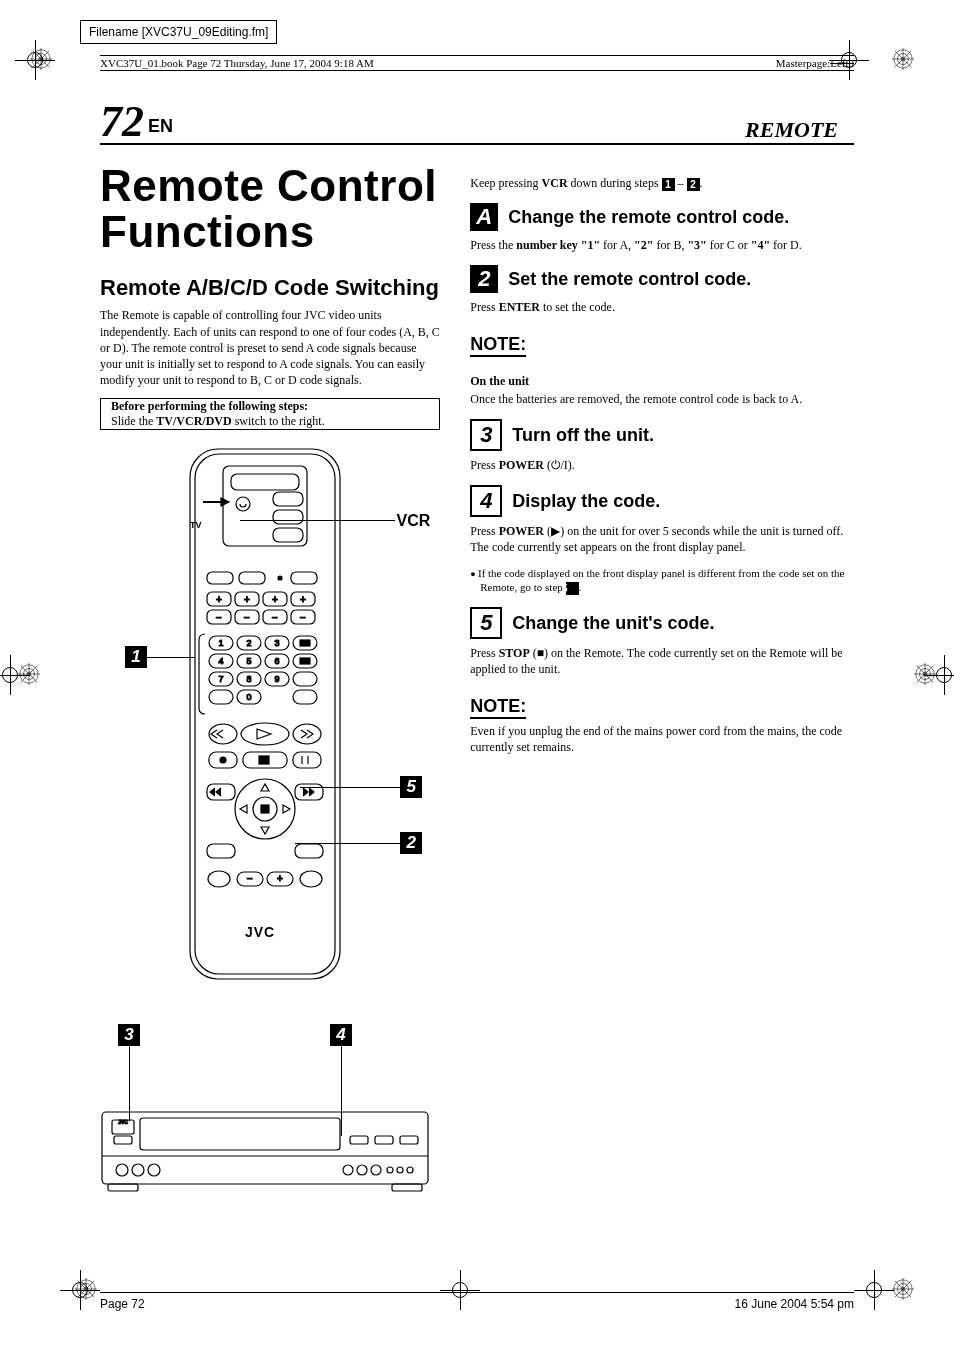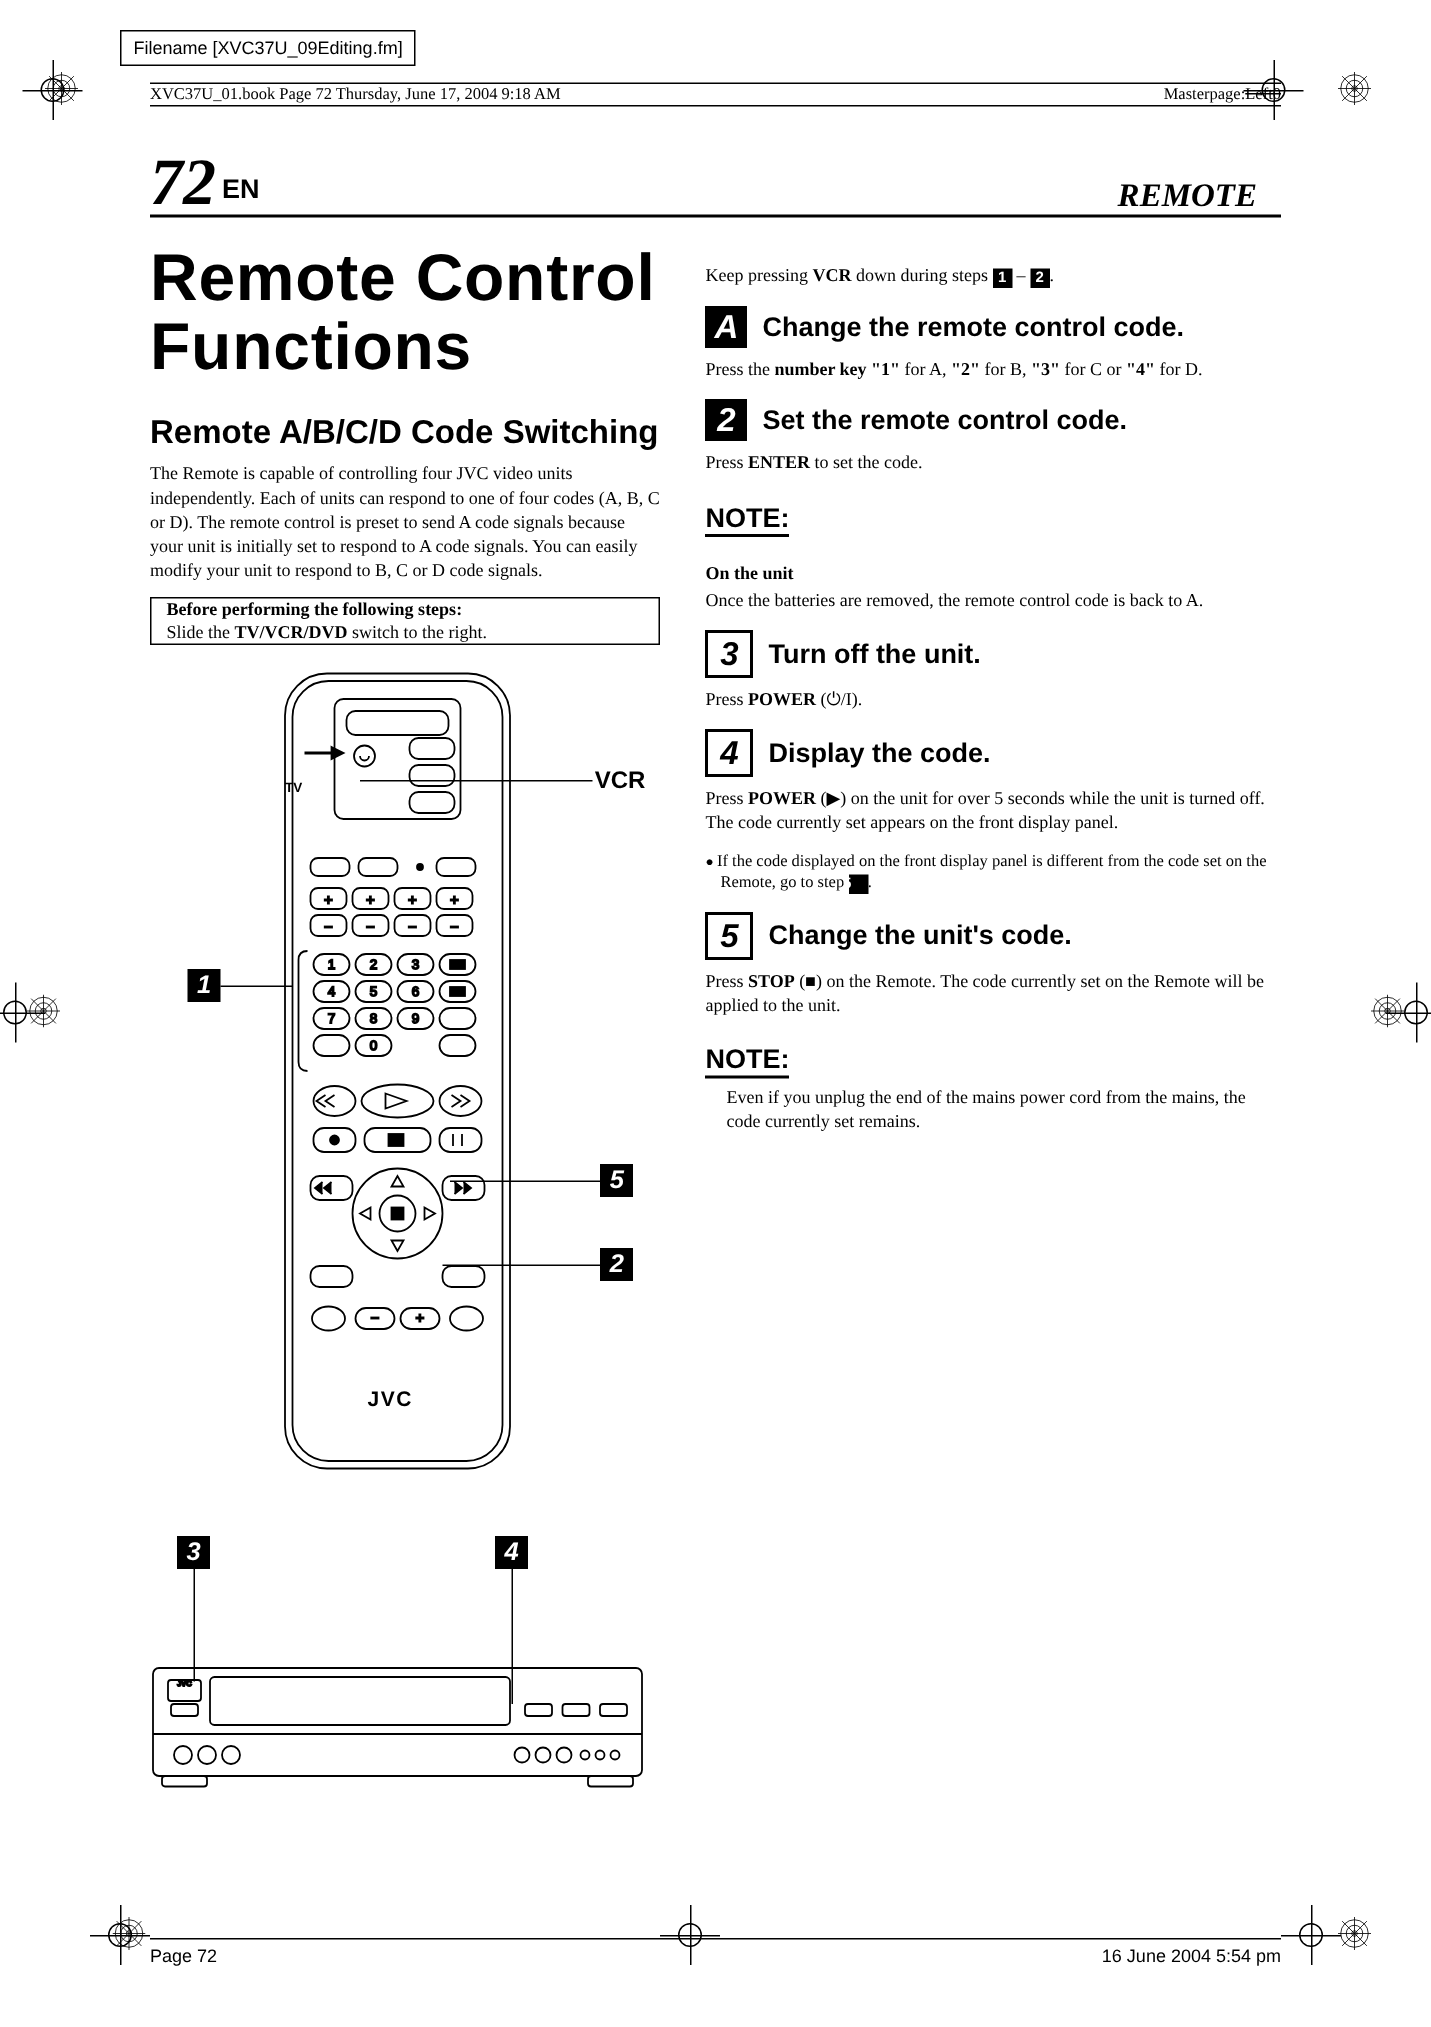--- a/index.html
+++ b/index.html
@@ -642,21 +642,21 @@
 
       <div class="step">
         <span class="stepbox-outline">5</span>
         <span class="step-title">Change the unit's code.</span>
       </div>
       <p class="body">
         <span>Press </span><b>STOP</b><span> (■) on the Remote. The code currently set on the Remote will be applied to the unit.</span>
       </p>
 
       <div class="note-hd">NOTE:</div>
-      <p class="body" style="margin-top:2px;margin-left:14px;">Even if you unplug the end of the mains power cord from the mains, the code currently set remains.</p>
+      <p class="body" style="margin-top:2px;">Even if you unplug the end of the mains power cord from the mains, the code currently set remains.</p>
     </div>
   </div>
 </div>
 
 <div class="footer">
   <span class="fl">Page 72</span>
   <span class="fr">16 June 2004 5:54 pm</span>
   <div style="clear:both"></div>
 </div>
 

